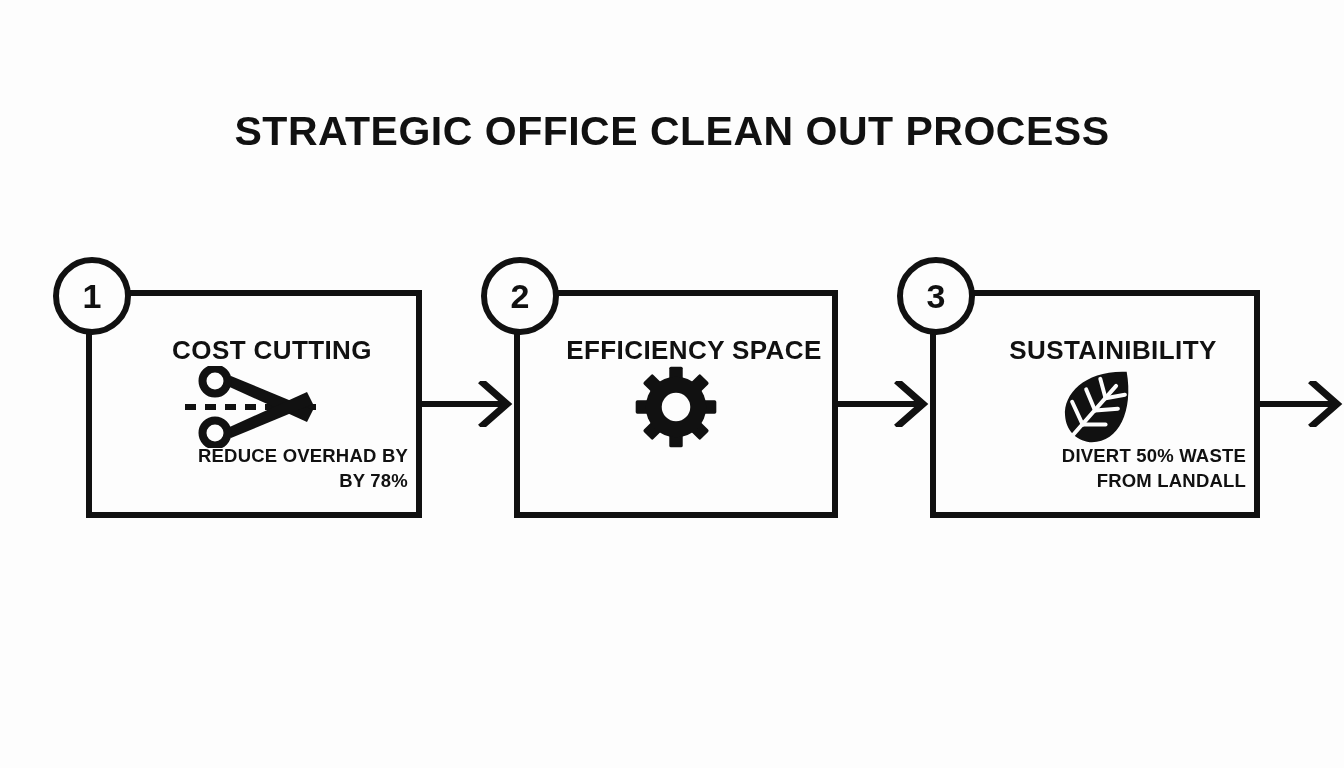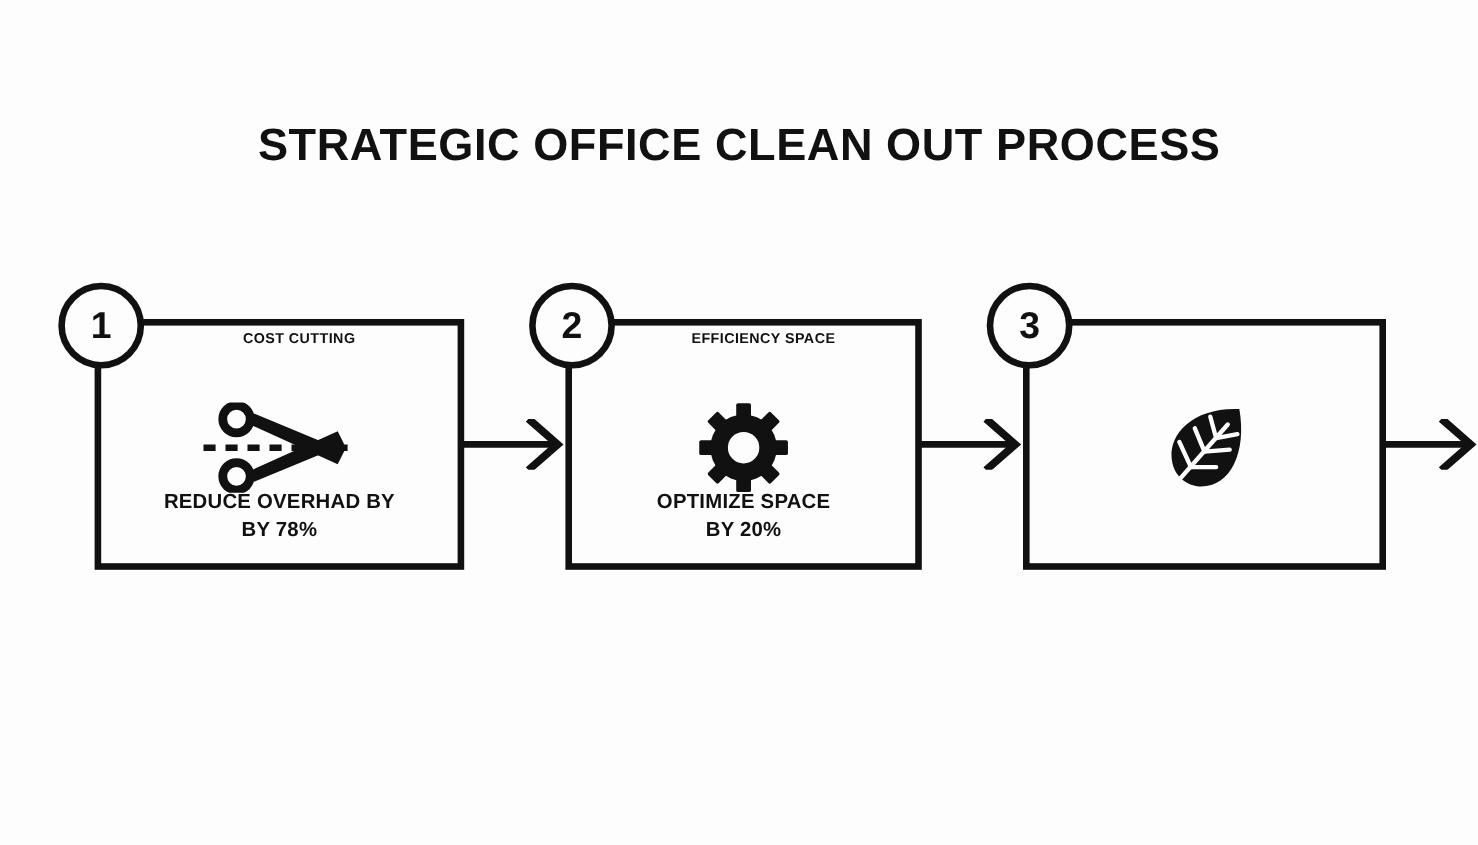--- a/index.html
+++ b/index.html
@@ -65,25 +65,25 @@
     justify-content: center;
     font-size: 34px;
     font-weight: bold;
     line-height: 1;
     color: #111111;
     z-index: 5;
   }
 
   .step-heading {
     position: absolute;
-    top: 4px;
+    top: 39px;
     left: 46px;
     right: 10px;
     text-align: center;
-    font-size: 13px;
+    font-size: 26px;
     font-weight: bold;
     letter-spacing: 0.4px;
     color: #111111;
     white-space: nowrap;
   }
 
   .step-icon {
     position: absolute;
     top: 68px;
     left: 0;
@@ -92,21 +92,21 @@
     display: flex;
     align-items: center;
     justify-content: center;
   }
 
   .step-caption {
     position: absolute;
     bottom: 18px;
     left: 8px;
     right: 8px;
-    text-align: center;
+    text-align: right;
     font-size: 18.5px;
     font-weight: bold;
     line-height: 1.35;
     letter-spacing: 0.2px;
     color: #111111;
   }
 
   
   .connector {
     position: absolute;
@@ -163,46 +163,47 @@
           <rect x="42" y="2" width="16" height="22" rx="2" transform="rotate(45 50 50)"></rect>
           <rect x="42" y="76" width="16" height="22" rx="2" transform="rotate(45 50 50)"></rect>
           <rect x="2" y="42" width="22" height="16" rx="2" transform="rotate(45 50 50)"></rect>
           <rect x="76" y="42" width="22" height="16" rx="2" transform="rotate(45 50 50)"></rect>
           <circle cx="50" cy="50" r="36"></circle>
         </g>
         <circle cx="50" cy="50" r="17" fill="#fdfdfd"></circle>
       </svg>
     </div>
 
-    <div class="step-caption">
-      <div>OPTIMIZE SPACE</div>
-      <div>BY 20%</div>
-    </div>
   </div>
 
   <div class="step-box step-3">
     <div class="step-badge">3</div>
+    <div class="step-heading">SUSTAINIBILITY</div>
 
     <div class="step-icon">
       <svg width="90" height="88" viewBox="0 0 100 100" aria-hidden="true">
 
         <path d="M86 10 C40 8 14 34 16 60 C17 76 28 88 44 90 C76 92 94 56 86 10 Z" fill="#111111"></path>
 
         <g stroke="#fdfdfd" stroke-width="4.5" stroke-linecap="round" fill="none">
           <line x1="16" y1="92" x2="74" y2="26"></line>
           <line x1="36" y1="70" x2="24" y2="44"></line>
           <line x1="36" y1="70" x2="62" y2="70"></line>
           <line x1="50" y1="54" x2="40" y2="30"></line>
           <line x1="50" y1="54" x2="76" y2="52"></line>
           <line x1="62" y1="40" x2="56" y2="18"></line>
           <line x1="62" y1="40" x2="84" y2="36"></line>
         </g>
       </svg>
     </div>
 
+    <div class="step-caption">
+      <div>DIVERT 50% WASTE</div>
+      <div>FROM LANDALL</div>
+    </div>
   </div>
 
   <div class="connector conn-1">
     <svg width="98" height="46" viewBox="0 0 98 46" aria-hidden="true">
       <line x1="0" y1="23" x2="84" y2="23" stroke="#111111" stroke-width="6"></line>
       <polyline points="64,2 88,23 64,44" fill="none" stroke="#111111" stroke-width="7" stroke-linecap="square" stroke-linejoin="miter"></polyline>
     </svg>
   </div>
 
   <div class="connector conn-2">

